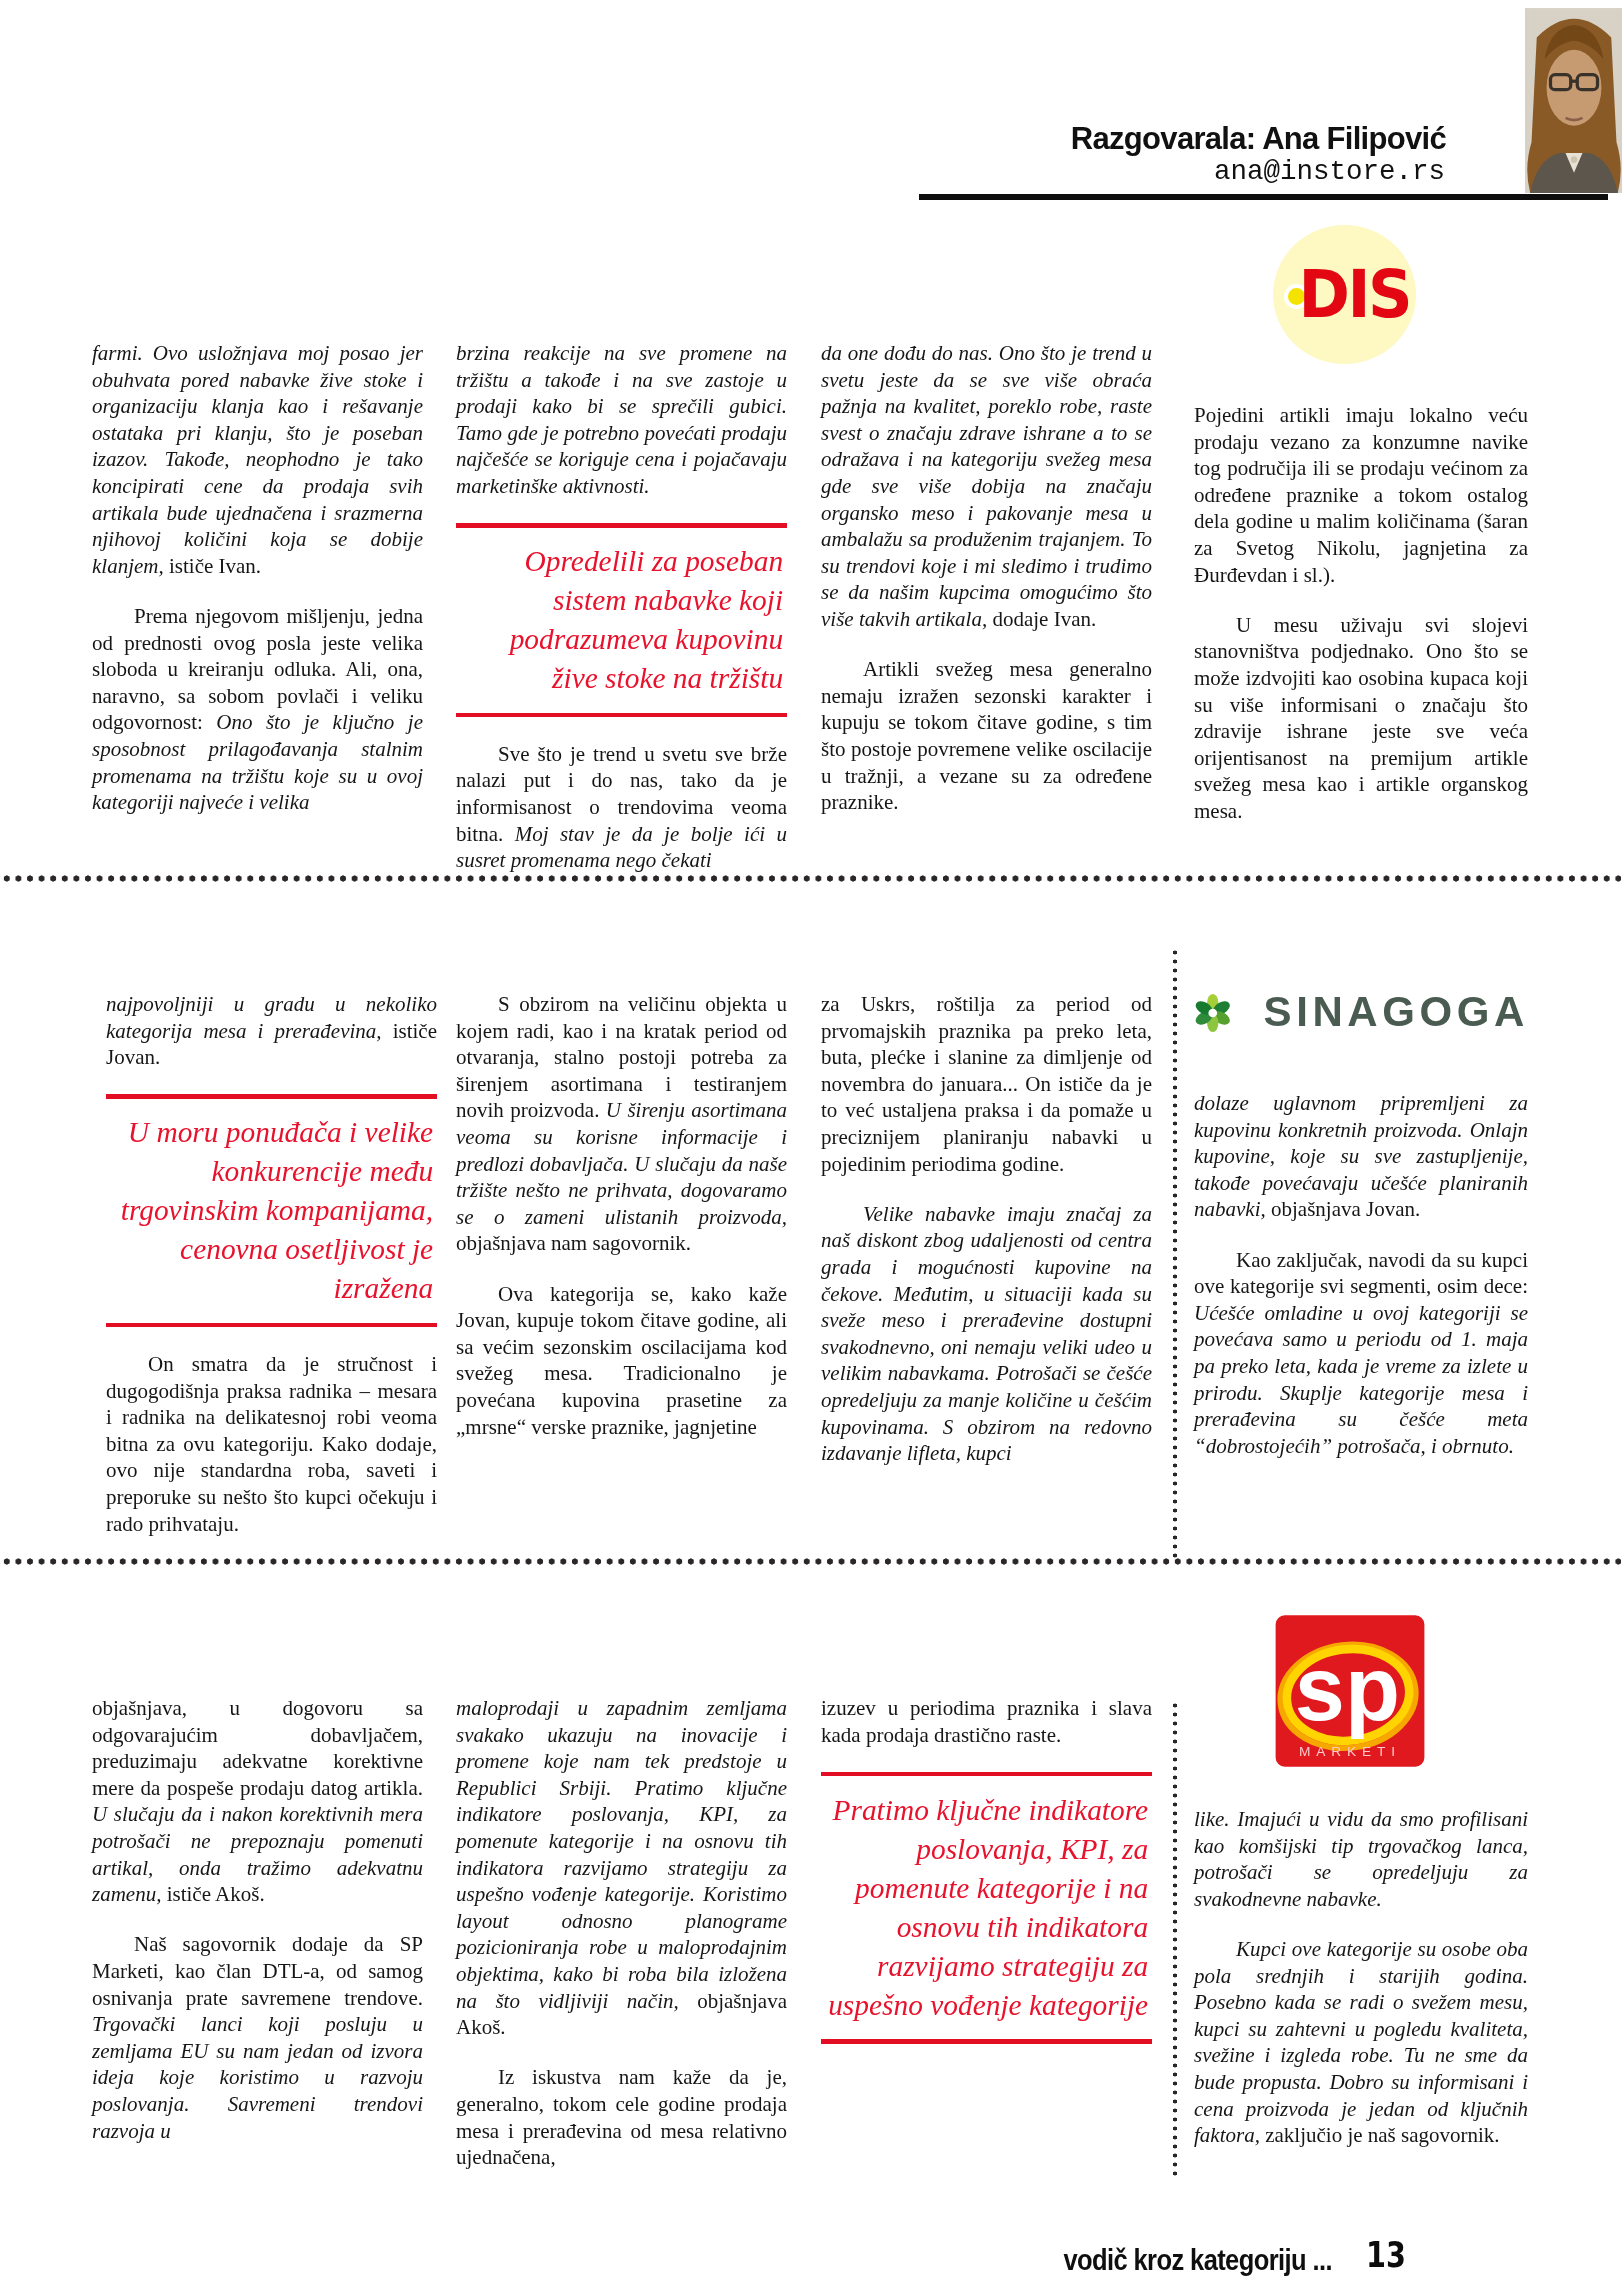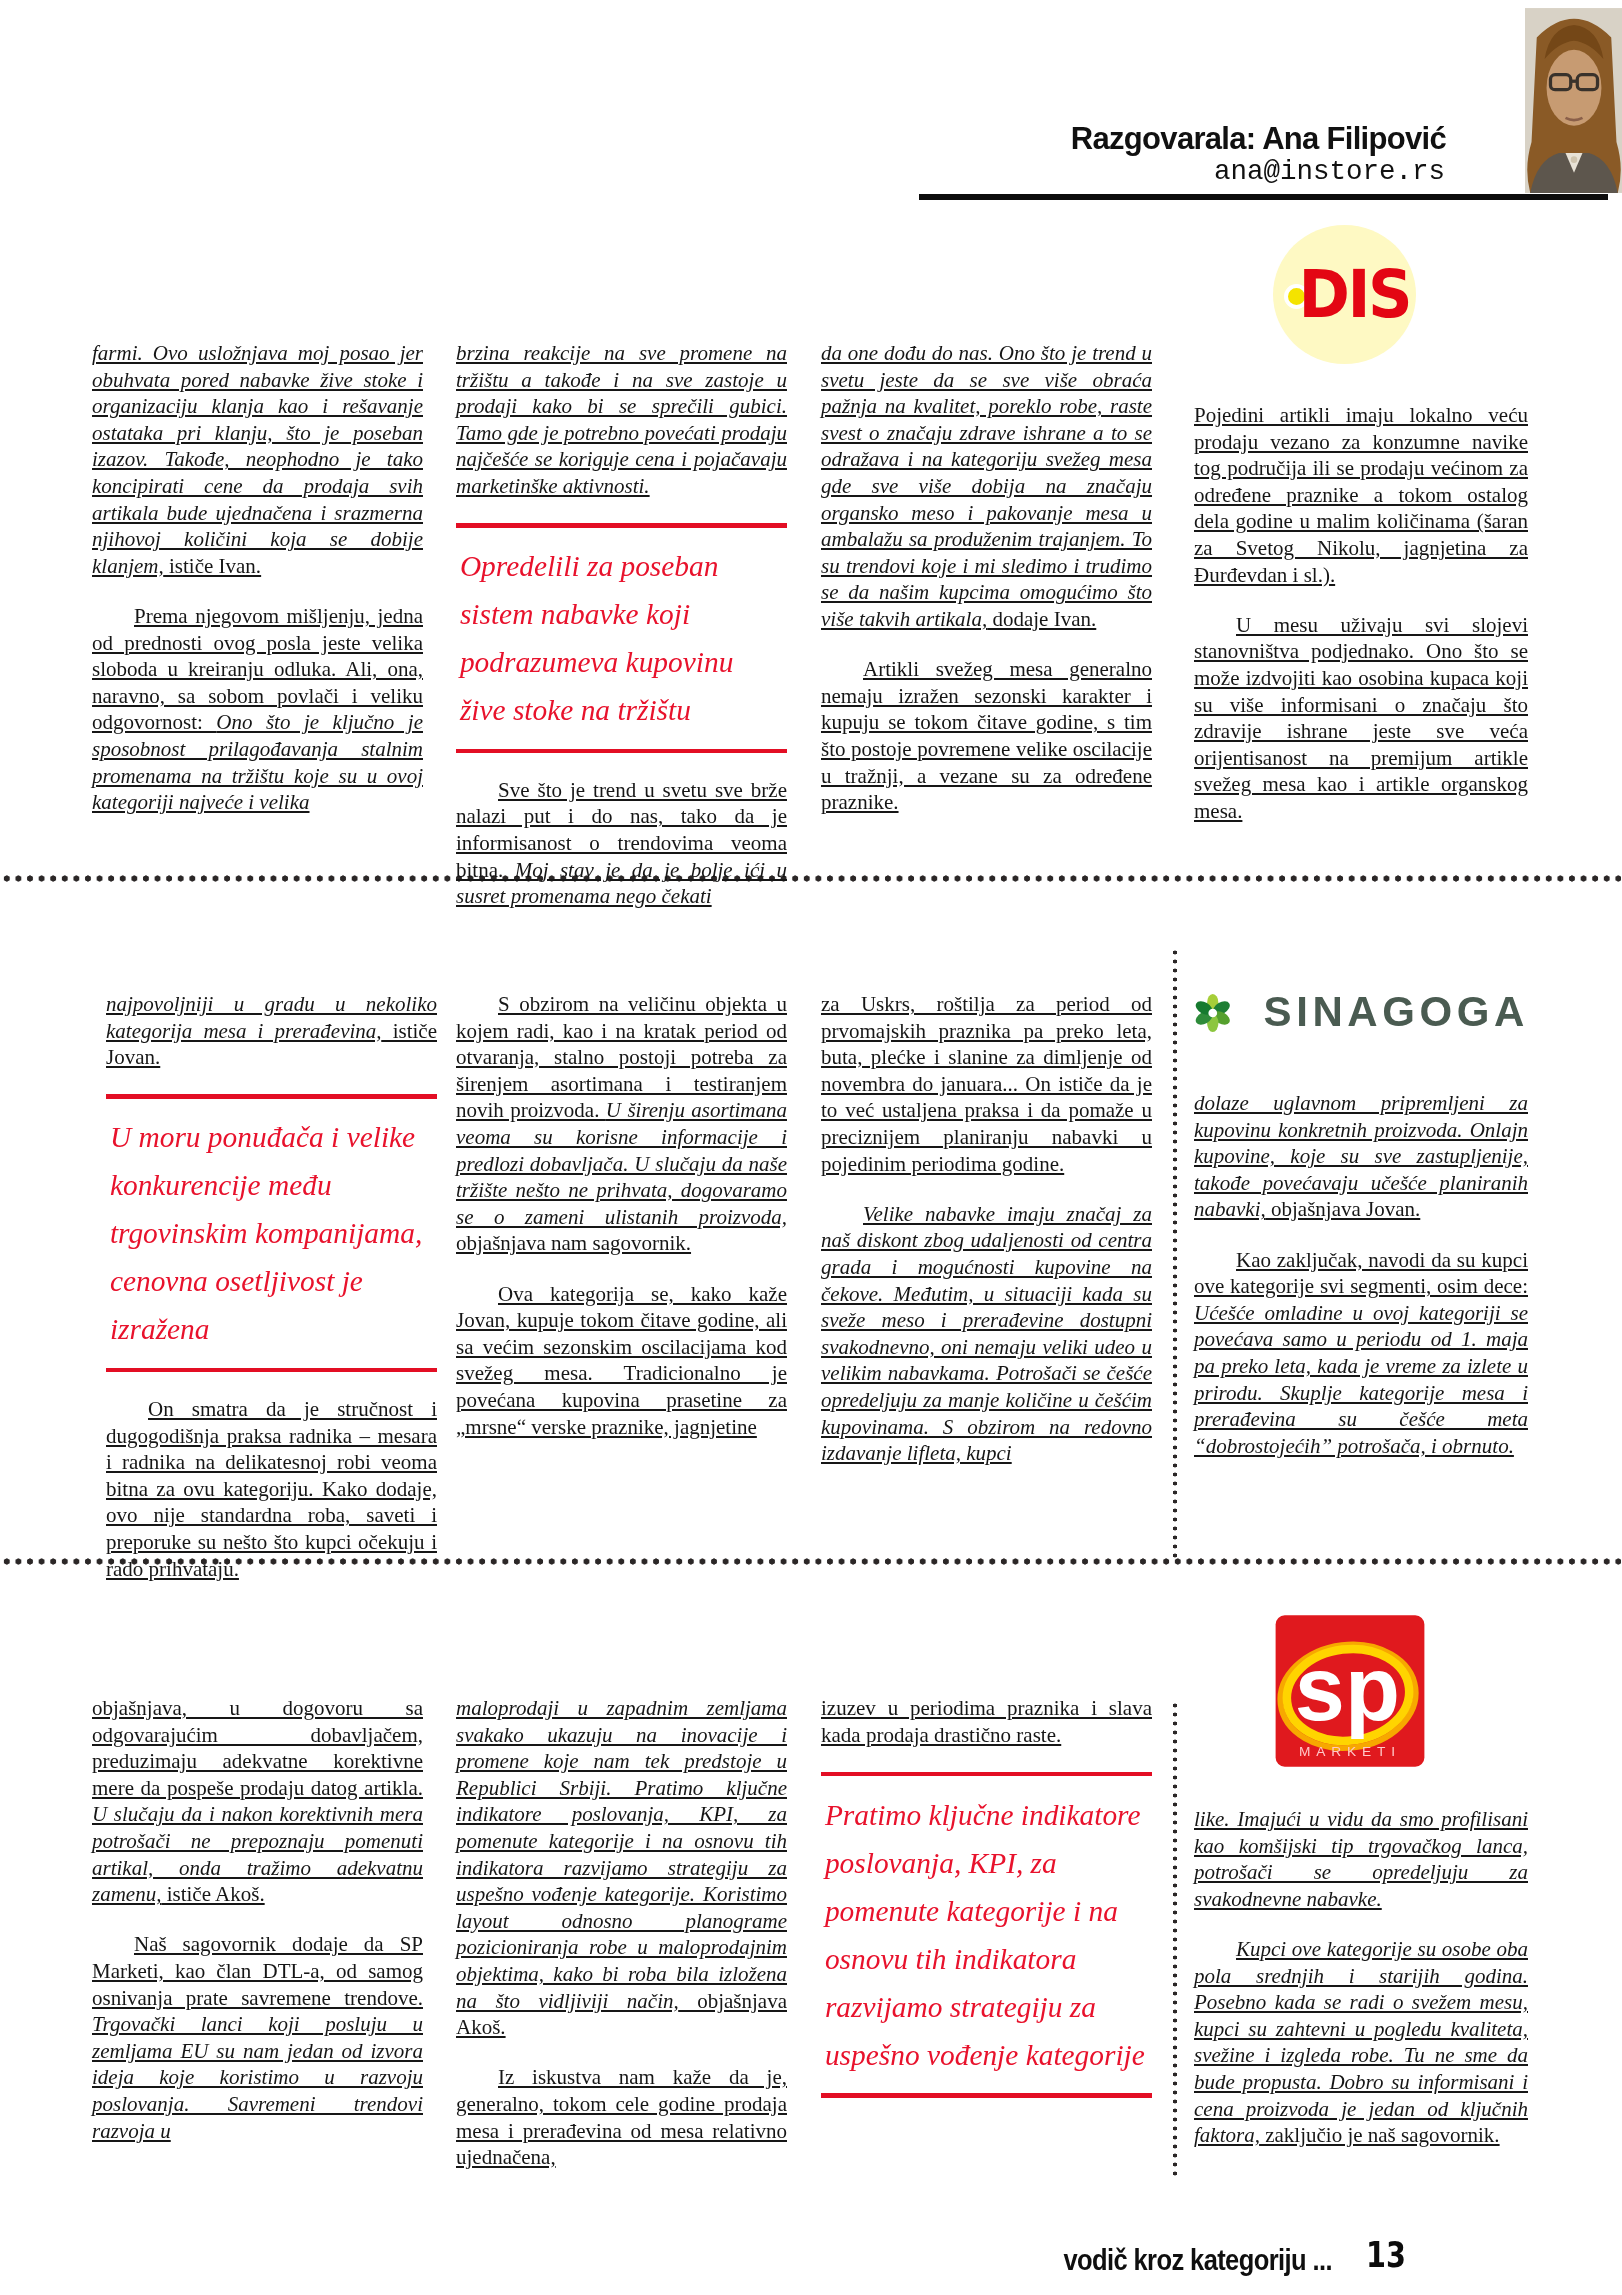--- a/index.html
+++ b/index.html
@@ -37,30 +37,30 @@
   
   .h-dots{position:absolute;left:1.3px;width:1620px;height:9.2px;
         background-image:radial-gradient(circle at 50% 50%, var(--dot-color) 2.9px, rgba(0,0,0,0) 3.4px);
         background-size:11.6px 9.2px;}
   .v-dots{position:absolute;width:7.9px;
         background-image:radial-gradient(circle at 50% 50%, var(--dot-color) 1.8px, rgba(0,0,0,0) 2.2px);
         background-size:7.9px 9px;}
 
   
   .col{position:absolute;font-size:21px;line-height:26.6px;text-align:justify;color:var(--body-text);}
-  .para{margin:0 0 23.6px 0;text-decoration:underline;}
+  .para{margin:0 0 23.6px 0;}
   .para.indent{text-indent:42px;}
   .run-italic{font-style:italic;}
   .run-regular{font-style:normal;}
 
   
   .pq{margin:2.6px 0 23.6px 0;}
   .pq-rule{height:4.6px;background:var(--rule-red);}
-  .pq-text{margin:14.4px 3.9px;color:var(--red);font-style:italic;text-align:left;
-        font-size:29.4px;line-height:48px;text-indent:0;}
+  .pq-text{margin:14.4px 3.9px;color:var(--red);font-style:italic;text-align:right;
+        font-size:29.4px;line-height:39px;text-indent:0;}
 
   
   .footer-label{position:absolute;top:2243px;right:291px;font-family:"Liberation Sans",sans-serif;
         font-weight:700;font-size:30px;letter-spacing:-0.7px;color:#0f0f0f;transform:scaleX(.85);
         transform-origin:100% 50%;white-space:nowrap;}
   .footer-page{position:absolute;left:1366px;top:2235px;font-family:"DejaVu Sans",sans-serif;
         font-weight:800;font-size:35px;color:#0c0c0c;transform:scaleX(.82);transform-origin:0 50%;}
 </style>
 </head>
 <body>

